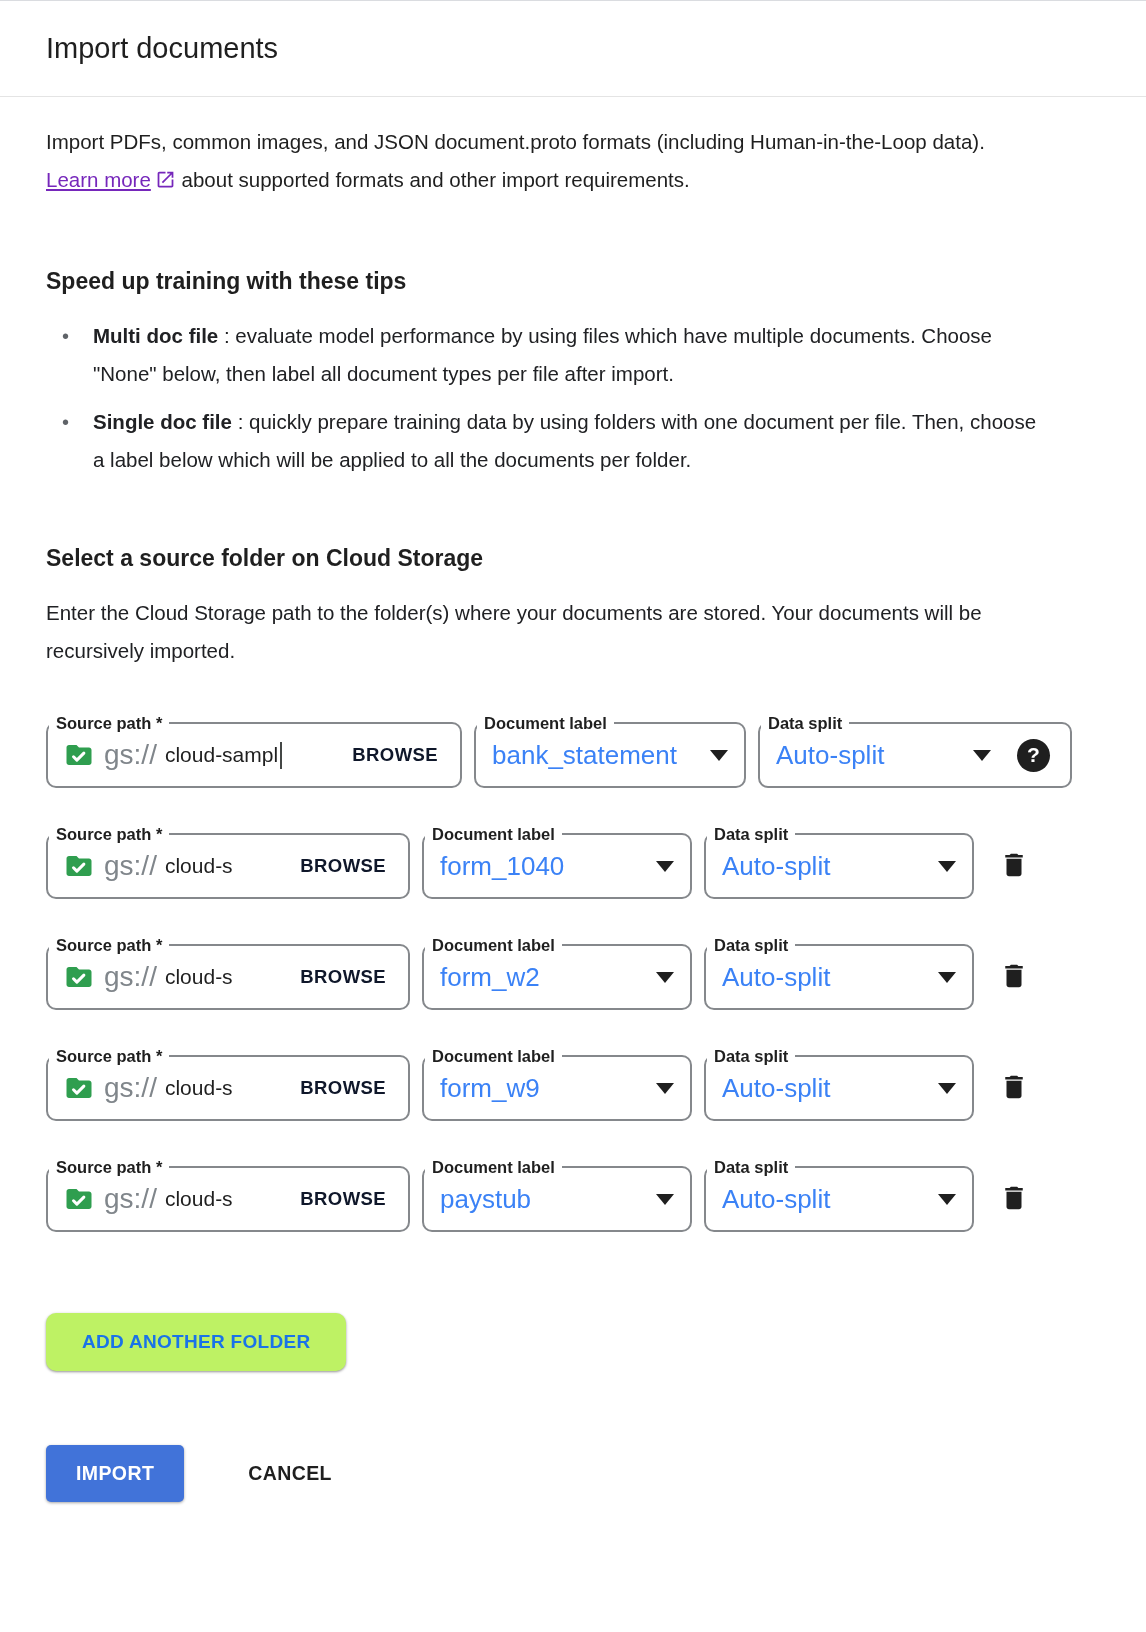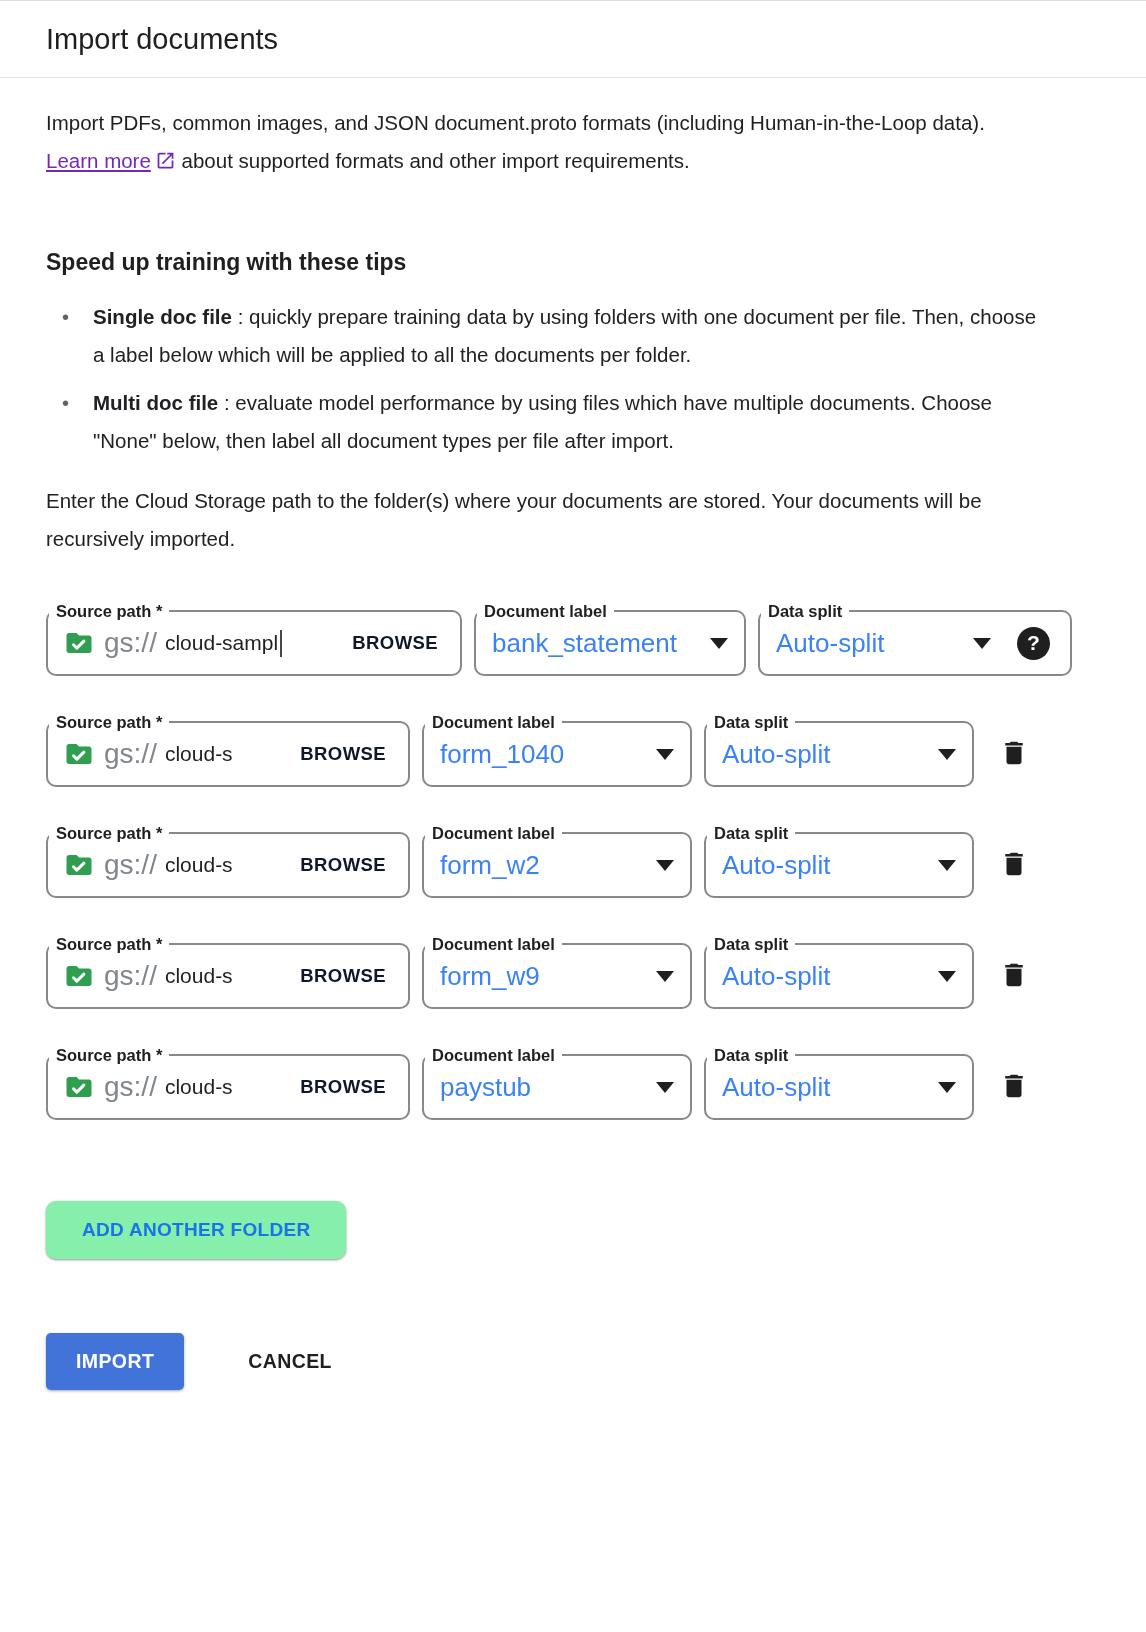--- a/index.html
+++ b/index.html
@@ -4,21 +4,21 @@
 <style>
   * { margin:0; padding:0; box-sizing:border-box; }
   html,body { background:#fff; }
   body {
     width:1146px; height:1632px; overflow:hidden; position:relative;
     font-family:"Liberation Sans","DejaVu Sans",sans-serif;
     color:#202124;
   }
   
   .header {
-    height:78px; border-top:1px solid #dadce0; border-bottom:1px solid #e4e4e4;
+    height:97px; border-top:1px solid #dadce0; border-bottom:1px solid #e4e4e4;
     display:flex; align-items:center; padding:0 46px;
   }
   .header-title { font-size:29px; font-weight:400; color:#1f1f1f; }
 
   
   .main { padding:0 46px; }
   .h1 { margin-top:56px; font-size:31px; font-weight:700; color:#1f1f1f; letter-spacing:.2px; }
   .intro { margin-top:26px; font-size:20.5px; line-height:38px; max-width:990px; color:#1f1f1f; }
   .link { color:#7627bb; text-decoration:underline; cursor:pointer;text-align:right; }
   .ext-icon { display:inline-block; vertical-align:-3px; margin-left:4px; }
@@ -67,21 +67,21 @@
   .help-btn {
     margin-left:26px; width:33px; height:33px; border-radius:50%; background:#1f1f1f;
     color:#fff; font-size:21px; font-weight:700; display:flex; align-items:center;
     justify-content:center; border:none; cursor:pointer; flex:0 0 auto; font-family:inherit;
   }
   .delete-btn { margin-left:9px; background:none; border:none; cursor:pointer; display:flex; padding:4px; }
 
   
   .add-folder-btn {
     margin-top:36px; margin-left:0; display:inline-block;
-    background:#86efac; border:none; border-radius:10px; cursor:pointer;
+    background:#bef264; border:none; border-radius:10px; cursor:pointer;
     box-shadow:0 1px 3px rgba(0,0,0,.3), 0 1px 2px rgba(0,0,0,.15);
     padding:18px 36px; font-size:19px; font-weight:700; letter-spacing:.3px;
     color:#1a73e8; font-family:inherit;
   }
   .actions { margin-top:74px; display:flex; align-items:center; gap:64px; }
   .import-btn {
     background:#4173d9; color:#fff; border:none; border-radius:5px; cursor:pointer;
     padding:17px 30px; font-size:19.5px; font-weight:700; letter-spacing:.4px;
     box-shadow:0 1px 3px rgba(0,0,0,.35); font-family:inherit;
   }
@@ -99,24 +99,25 @@
 
 <div class="main">
 
 
   <p class="intro"><span>Import PDFs, common images, and JSON document.proto formats (including Human-in-the-Loop data). </span><span class="link">Learn more</span><span class="ext-icon"><svg width="21" height="21" viewBox="0 0 24 24" fill="#7627bb">
           <path d="M19 19H5V5h7V3H5c-1.11 0-2 .9-2 2v14c0 1.1.89 2 2 2h14c1.1 0 2-.9 2-2v-7h-2v7zM14 3v2h3.59l-9.83 9.83 1.41 1.41L19 6.41V10h2V3h-7z"></path>
         </svg></span><span> about supported formats and other import requirements.</span></p>
 
   <div class="h2">Speed up training with these tips</div>
   <ul class="tips-list">
+    <li><b>Multi doc file</b><span> : evaluate model performance by using files which have multiple documents. Choose "None" below, then label all document types per file after import.</span></li>
     <li><b>Single doc file</b><span> : quickly prepare training data by using folders with one document per file. Then, choose a label below which will be applied to all the documents per folder.</span></li>
-    <li><b>Multi doc file</b><span> : evaluate model performance by using files which have multiple documents. Choose "None" below, then label all document types per file after import.</span></li>
   </ul>
 
+  <div class="h2">Select a source folder on Cloud Storage</div>
   <p class="src-desc">Enter the Cloud Storage path to the folder(s) where your documents are stored. Your documents will be recursively imported.</p>
 
   <div class="rows">
   <div class="source-row row-first">
 
     <div class="obox field-source">
       <span class="obox-label">Source path *</span>
       <span class="folder-icon">
         <svg width="30" height="30" viewBox="0 0 24 24">
           <path fill="#2f9e4f" d="M10 4H4c-1.1 0-1.99.9-1.99 2L2 18c0 1.1.9 2 2 2h16c1.1 0 2-.9 2-2V8c0-1.1-.9-2-2-2h-8l-2-2z"></path>

